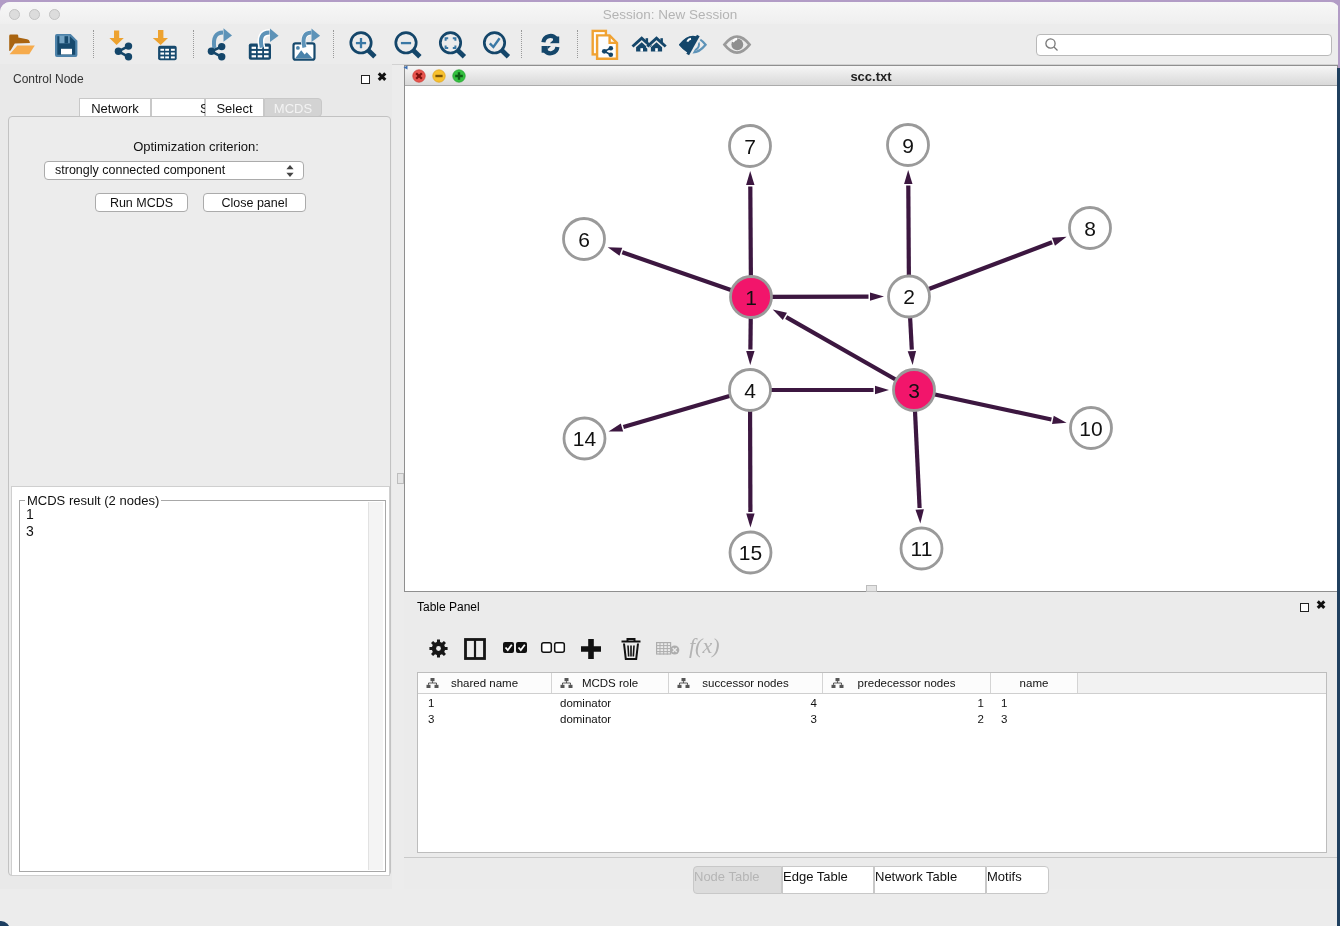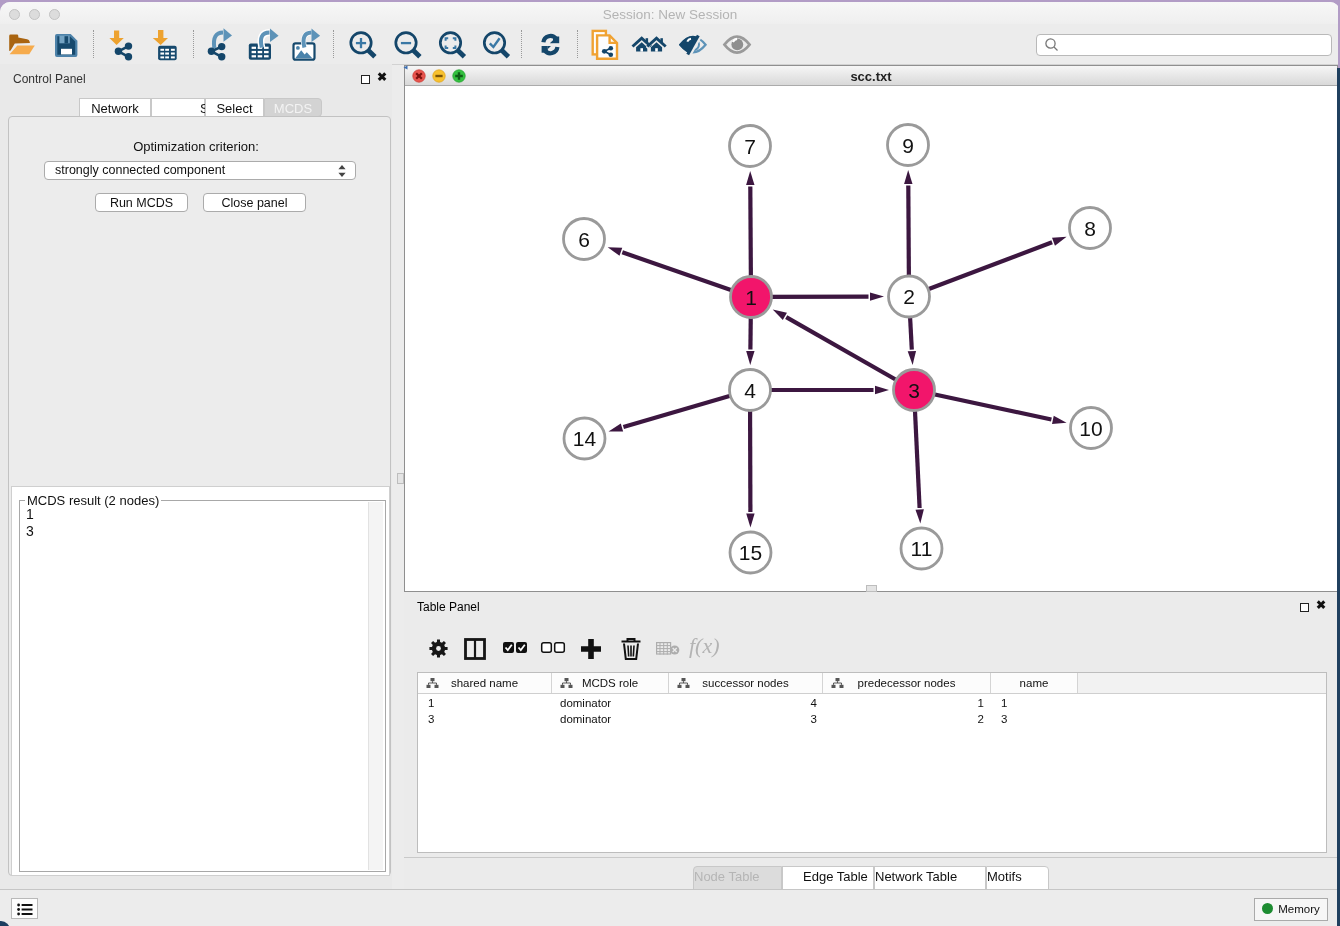--- a/index.html
+++ b/index.html
@@ -15,21 +15,21 @@
 
 #cpanel{position:absolute;left:0;top:62px;width:392px;height:825px;background:#e9e9e9;}
 #cpanel .hdr{position:absolute;left:13px;top:8px;font-size:12px;color:#333;}
 .wicon{position:absolute;width:9px;height:9px;border:1.5px solid #222;box-sizing:border-box;background:#fff;}
 .xicon{position:absolute;font-size:12px;color:#111;font-weight:bold;}
 #tabs{position:absolute;left:79px;top:34px;height:19px;font-size:13px;color:#111;}
 .tab{position:absolute;top:0;height:19px;background:#fff;border:1px solid #c8c8c8;box-sizing:border-box;text-align:center;line-height:20px;}
 #tabMCDS{background:#d3d3d3;color:#f3f3f3;border-radius:0 4px 4px 0;}
 #cpcontent{position:absolute;left:8px;top:52px;width:383px;height:760px;background:#ececec;border:1px solid #c2c2c2;border-radius:4px;box-sizing:border-box;}
 #optlabel{position:absolute;left:0;top:75px;width:100%;text-align:center;font-size:13px;color:#111;}
-#dropdown{position:absolute;left:44px;top:97px;width:312px;height:19px;background:#fff;border:1px solid #ababab;border-radius:4px;box-sizing:border-box;font-size:12.5px;color:#111;line-height:17px;padding-left:10px;}
+#dropdown{position:absolute;left:44px;top:97px;width:260px;height:19px;background:#fff;border:1px solid #ababab;border-radius:4px;box-sizing:border-box;font-size:12.5px;color:#111;line-height:17px;padding-left:10px;}
 .btn{position:absolute;top:129px;height:19px;background:#fff;border:1px solid #ababab;border-radius:4px;box-sizing:border-box;font-size:12.5px;color:#111;text-align:center;line-height:18px;}
 #mcdsbox{position:absolute;left:11px;top:422px;width:379px;height:390px;background:#fff;border:1px solid #cfcfcf;box-sizing:border-box;}
 #mcdsgroup{position:absolute;left:7px;top:13px;width:365px;height:370px;border:1px solid #a8a8a8;}
 #mcdstitle{position:absolute;left:5px;top:-8px;background:#fff;font-size:13px;color:#111;padding:0 2px;}
 #mcdstext{position:absolute;left:1px;top:1px;right:1px;bottom:1px;background:#fff;font-size:14px;color:#111;line-height:17px;padding:4px 0 0 5px;}
 #mcdsscroll{position:absolute;right:2px;top:1px;width:14px;bottom:1px;background:#f4f4f4;border-left:1px solid #e2e2e2;}
 
 #netframe{position:absolute;left:404px;top:63px;width:934px;height:527px;background:#fff;border:1px solid #8f8f8f;box-sizing:border-box;}
 #nettitle{position:absolute;left:0;top:0;width:100%;height:19px;background:linear-gradient(#f6f6f6,#d9d9d9);border-bottom:1px solid #ababab;}
 #nettext{position:absolute;top:3px;width:100%;text-align:center;font-size:13px;color:#222;font-weight:bold;}
@@ -210,21 +210,21 @@
    <div class="sep" style="left:521px;"></div>
    <div class="sep" style="left:577px;"></div>
    <div id="searchbox">
      <svg width="18" height="18" style="position:absolute;left:6px;top:1px;" viewBox="0 0 18 18">
             <circle cx="7.5" cy="7.5" r="4.6" fill="none" stroke="#777" stroke-width="1.3"></circle>
             <line x1="11" y1="11" x2="14.5" y2="14.5" stroke="#777" stroke-width="1.3"></line>
           </svg>
    </div>
   </div>
   <div id="cpanel">
-   <div class="hdr">Control Panel</div>
+   <div class="hdr">Control Node</div>
    <div class="wicon" style="left:361px;top:11px;"></div>
    <div class="xicon" style="left:377px;top:6px;">✖</div>
    <div id="tabs">
      <div class="tab" style="left:0;width:72px;">Network</div>
      <div class="tab" style="left:72px;width:54px;padding-left:48px;">Style</div>
      <div class="tab" style="left:126px;width:59px;">Select</div>
      <div class="tab" id="tabMCDS" style="left:185px;width:58px;">MCDS</div>
    </div>
    <div id="cpcontent"></div>
    <div id="optlabel">Optimization criterion:</div>
@@ -396,41 +396,24 @@
        <div class="tcell" style="left:10px;">3</div>
        <div class="tcell" style="left:142px;">dominator</div>
        <div class="tcell" style="left:251px;width:148px;text-align:right;">3</div>
        <div class="tcell" style="left:405px;width:161px;text-align:right;">2</div>
        <div class="tcell" style="left:583px;">3</div>
      </div>
    </div>
    <div style="position:absolute;left:0;top:265px;width:936px;height:1px;background:#c9c9c9;"></div>
    <div id="btabs">
      <div class="btab" style="left:0;width:89px;background:#dcdcdc;color:#b5b5b5;border-radius:4px 0 0 4px;">Node Table</div>
-     <div class="btab" style="left:89px;width:92px;padding-left:20px;">Edge Table</div>
+     <div class="btab" style="left:89px;width:92px;">Edge Table</div>
      <div class="btab" style="left:181px;width:112px;">Network Table</div>
      <div class="btab" style="left:293px;width:63px;border-radius:0 4px 4px 0;">Motifs</div>
    </div>
-  </div>
-  <div id="statusbar">
-    <div id="listbtn">
-      <svg style="position:absolute;left:5px;top:3.5px;" width="16" height="13" viewBox="0 0 16 13">
-        <g fill="#111">
-              <circle cx="1.6" cy="2" r="1.4"></circle>
-              <circle cx="1.6" cy="6.5" r="1.4"></circle>
-              <circle cx="1.6" cy="11" r="1.4"></circle>
-            </g>
-        <g stroke="#111" stroke-width="2">
-              <line x1="4.6" y1="2" x2="15.5" y2="2"></line>
-              <line x1="4.6" y1="6.5" x2="15.5" y2="6.5"></line>
-              <line x1="4.6" y1="11" x2="15.5" y2="11"></line>
-            </g>
-      </svg>
-    </div>
-    <div id="membtn"><span style="display:inline-block;width:11px;height:11px;border-radius:50%;background:#1d8c31;vertical-align:-1px;margin-right:5px;"></span>Memory</div>
   </div>
   <div style="position:absolute;right:0;top:0;width:2px;height:66px;background:#b29cc6;"></div>
   <div id="rstrip"></div>
   <div class="sphandle" style="left:397px;top:471px;width:7px;height:11px;"></div>
   <div class="sphandle" style="left:866px;top:583px;width:11px;height:7px;"></div>
   <svg style="position:absolute;left:403px;top:62.5px;" width="5" height="5" viewBox="0 0 5 5">
         <path d="M4.5 0.5 L4.5 4.5 L0.5 2.5 Z" fill="#3b6fb5"></path>
       </svg>
   <svg style="position:absolute;left:0;top:916px;" width="12" height="12" viewBox="0 0 12 12">
         <circle cx="1" cy="12" r="9" fill="#1d3e60"></circle>

